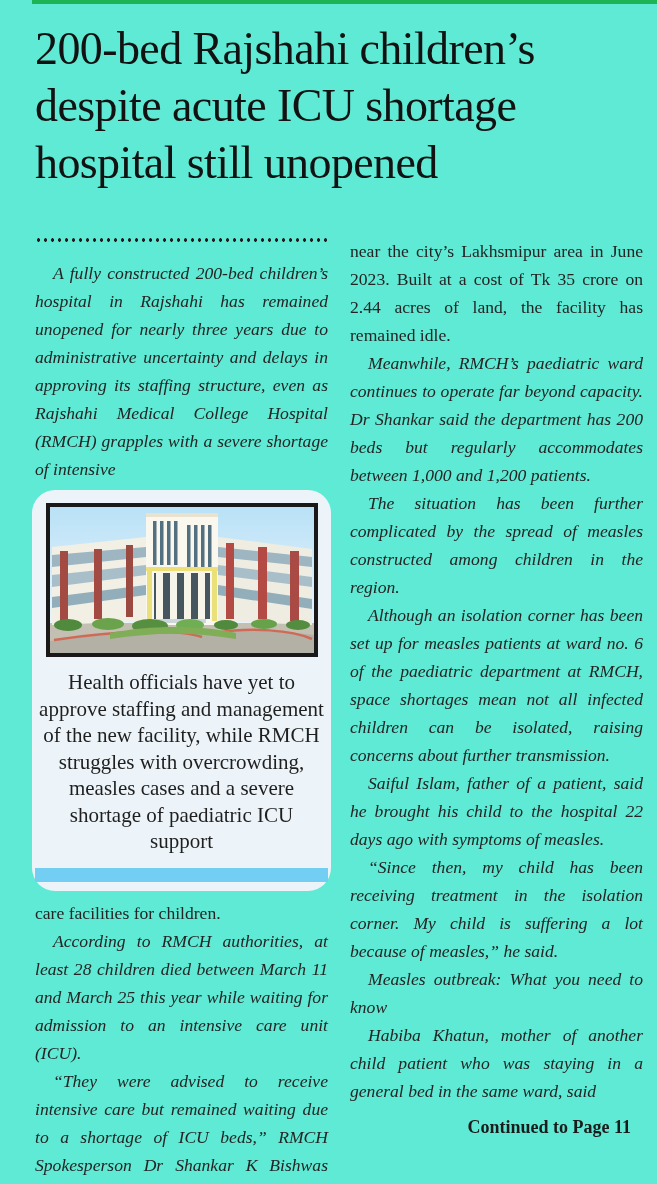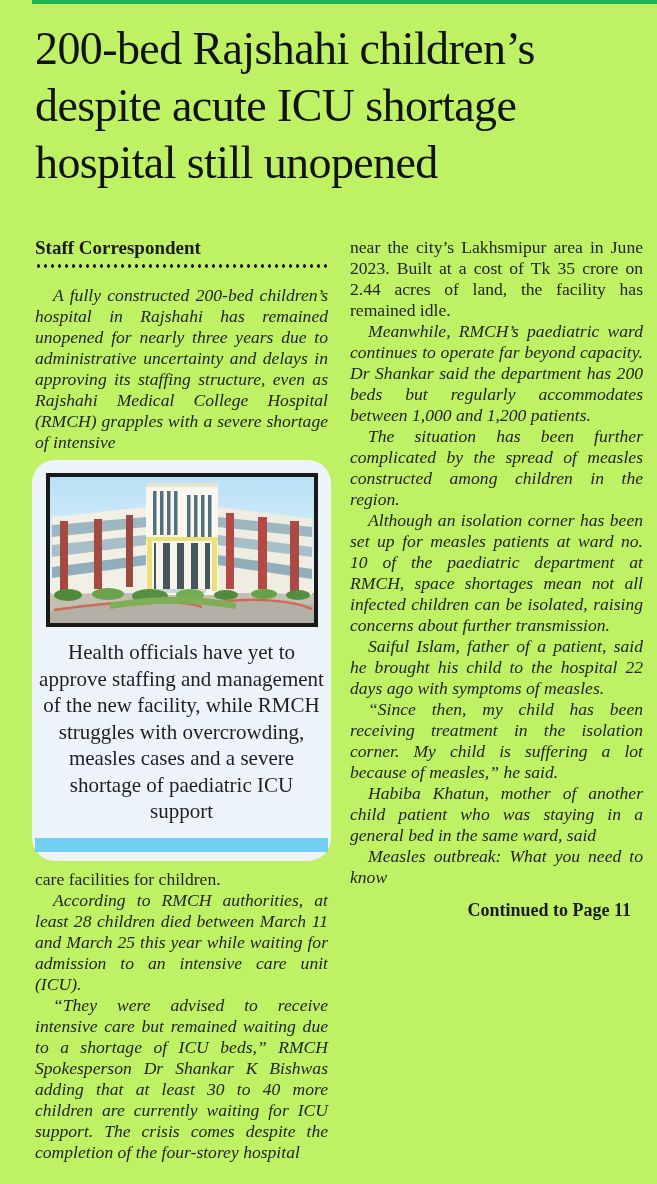--- a/index.html
+++ b/index.html
@@ -1,19 +1,19 @@
 <!DOCTYPE html>
 <html lang="en" style="--top-bar: #1db456; --caption-panel-bg: #ecf4f9; --caption-bar: #72cef2; --body-text: #242424;"><head>
 <meta charset="utf-8">
 <style>
   html,body{margin:0;padding:0;background:#ffffff;}
   .page{
     position:relative;
     width:657px;height:1184px;
-    background:#bef264;
+    background:#5eead4;
     overflow:hidden;
     font-family:"Liberation Serif","DejaVu Serif",serif;
     color:#222;
   }
   .top-bar{
     height:4px;
     margin-left:32px;
     background:var(--top-bar,#1db456);
   }
   .headline{
@@ -42,21 +42,21 @@
     height:6px;
     margin-bottom:16px;
     background-image:radial-gradient(circle,#1d1d1d 1.6px,transparent 1.9px);
     background-size:7px 6px;
     background-position:0 50%;
     background-repeat:repeat-x;
   }
   p.para{
     margin:0;
     font-size:17.6px;
-    line-height:21px;
+    line-height:28px;
     text-align:justify;
     color:var(--body-text,#242424);
     hyphens:auto;
     -webkit-hyphens:auto;
   }
   p.para.indent{text-indent:18px;font-style:italic;}
   .photo-panel{
     margin:7px -3px 8px;
     background:var(--caption-panel-bg,#ecf4f9);
     padding:13px 0 9px;
@@ -101,21 +101,20 @@
 
   <h1 class="headline">
     <span class="hl-line">200-bed Rajshahi children’s</span>
     <span class="hl-line">despite acute ICU shortage</span>
     <span class="hl-line">hospital still unopened</span>
   </h1>
 
   <div class="columns">
 
     <div class="col">
-      <div class="byline">Staff Correspondent</div>
       <div class="dotted-rule"></div>
 
       <p class="para indent">A fully constructed 200-bed children’s hospital in Rajshahi has remained unopened for nearly three years due to administrative uncertainty and delays in approving its staffing structure, even as Rajshahi Medical College Hospital (RMCH) grapples with a severe shortage of intensive</p>
 
       <figure class="photo-panel" style="display:block">
         <div class="photo-frame">
           <svg viewBox="0 0 264 146" preserveAspectRatio="none" aria-hidden="true">
             <defs>
               <linearGradient id="sky" x1="0" y1="0" x2="0" y2="1">
                 <stop offset="0" stop-color="#b9e1f6"></stop>
@@ -187,22 +186,22 @@
 
       <p class="para">care facilities for children.</p>
       <p class="para indent">According to RMCH authorities, at least 28 children died between March 11 and March 25 this year while waiting for admission to an intensive care unit (ICU).</p>
       <p class="para indent">“They were advised to receive intensive care but remained waiting due to a shortage of ICU beds,” RMCH Spokesperson Dr Shankar K Bishwas adding that at least 30 to 40 more children are currently waiting for ICU support. The crisis comes despite the completion of the four-storey hospital</p>
     </div>
 
     <div class="col">
       <p class="para">near the city’s Lakhsmipur area in June 2023. Built at a cost of Tk 35 crore on 2.44 acres of land, the facility has remained idle.</p>
       <p class="para indent">Meanwhile, RMCH’s paediatric ward continues to operate far beyond capacity. Dr Shankar said the department has 200 beds but regularly accommodates between 1,000 and 1,200 patients.</p>
       <p class="para indent">The situation has been further complicated by the spread of measles constructed among children in the region.</p>
-      <p class="para indent">Although an isolation corner has been set up for measles patients at ward no. 10 of the paediatric department at RMCH, space shortages mean not all infected children can be isolated, raising concerns about further transmission.</p>
+      <p class="para indent">Although an isolation corner has been set up for measles patients at ward no. 6 of the paediatric department at RMCH, space shortages mean not all infected children can be isolated, raising concerns about further transmission.</p>
       <p class="para indent">Saiful Islam, father of a patient, said he brought his child to the hospital 22 days ago with symptoms of measles.</p>
       <p class="para indent">“Since then, my child has been receiving treatment in the isolation corner. My child is suffering a lot because of measles,” he said.</p>
+      <p class="para indent">Measles outbreak: What you need to know</p>
       <p class="para indent">Habiba Khatun, mother of another child patient who was staying in a general bed in the same ward, said</p>
-      <p class="para indent">Measles outbreak: What you need to know</p>
       <p class="continued">Continued to Page 11</p>
     </div>
 
   </div>
 </div>
 
 </body></html>

